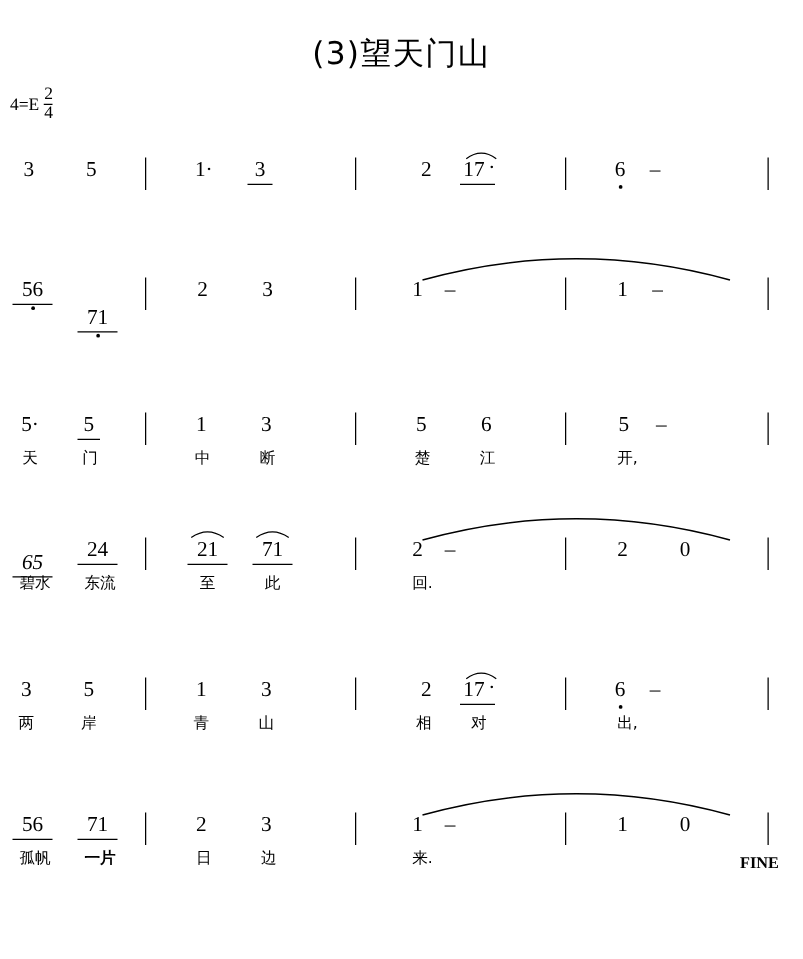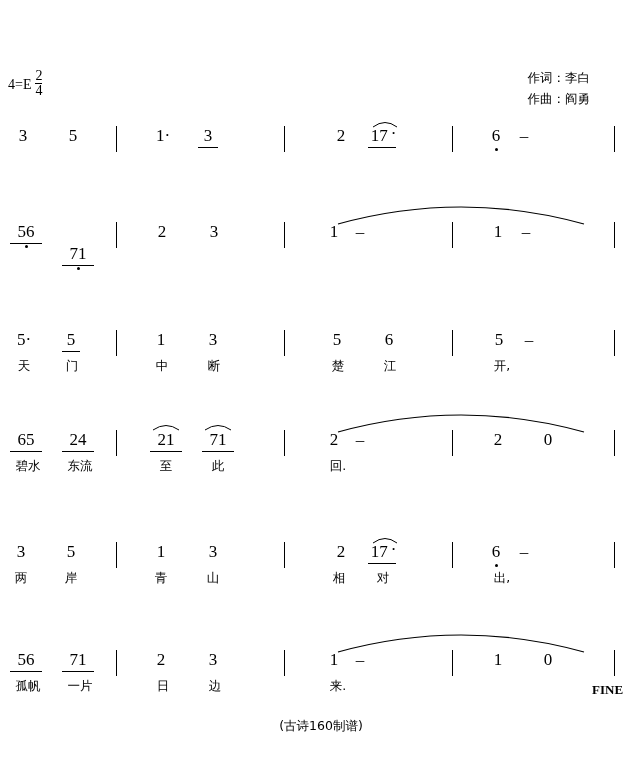--- a/index.html
+++ b/index.html
@@ -148,33 +148,30 @@
     text-align: center;
     font-size: 12.5px;
     font-family: "DejaVu Sans", sans-serif;
   }
 </style>
 </head>
 <body>
 
 <div class="sheet">
 
+  <div class="title">(3)望天门山</div>
 
   <div class="key-sig">
     <span>4=E</span>
     <span class="meter">
       <span class="num">2</span>
       <span class="den">4</span>
     </span>
   </div>
 
-  <div class="credits">
-    <div>作词：李白</div>
-    <div>作曲：阎勇</div>
-  </div>
 
   <div class="system" style="top:126px">
     <div class="row-notes">
       <div class="cell" style="left:10px;  top:0; width:26px;">3</div>
       <div class="cell" style="left:60px;  top:0; width:26px;">5</div>
       <div class="barline" style="left:116px;"></div>
       <div class="cell" style="left:148px; top:0; width:30px;">1·</div>
       <div class="cell beam1" style="left:198px; top:0; width:20px;">3</div>
       <div class="barline" style="left:284px;"></div>
       <div class="cell" style="left:330px; top:0; width:22px;">2</div>
@@ -228,21 +225,21 @@
     <div class="lyric" style="left:58px;  top:28px; width:28px;">门</div>
     <div class="lyric" style="left:148px; top:28px; width:28px;">中</div>
     <div class="lyric" style="left:200px; top:28px; width:28px;">断</div>
     <div class="lyric" style="left:324px; top:28px; width:28px;">楚</div>
     <div class="lyric" style="left:376px; top:28px; width:28px;">江</div>
     <div class="lyric" style="left:486px; top:28px; width:32px;">开,</div>
   </div>
 
   <div class="system" style="top:430px">
     <div class="row-notes">
-      <div class="cell beam1" style="left:10px; top:0; width:32px;">65</div>
+      <div class="cell beam1" style="left:10px; top:10px; width:32px;font-style:italic;">65</div>
       <div class="cell beam1" style="left:62px; top:0; width:32px;">24</div>
       <div class="barline" style="left:116px;"></div>
       <div class="cell beam1" style="left:150px; top:0; width:32px;">21</div>
       <svg class="tie-small" style="left:152px; top:-9px;" width="28" height="10">
         <path d="M1,9 Q14,0 27,9" stroke="#000" stroke-width="1" fill="none"></path>
       </svg>
       <div class="cell beam1" style="left:202px; top:0; width:32px;">71</div>
       <svg class="tie-small" style="left:204px; top:-9px;" width="28" height="10">
         <path d="M1,9 Q14,0 27,9" stroke="#000" stroke-width="1" fill="none"></path>
       </svg>
@@ -303,22 +300,21 @@
       <div class="cell" style="left:352px; top:0; width:16px;">–</div>
       <svg class="slur" style="left:336px; top:-26px;" width="250" height="30">
         <path d="M2,28 Q125,-6 248,28" stroke="#000" stroke-width="1.2" fill="none"></path>
       </svg>
       <div class="barline" style="left:452px;"></div>
       <div class="cell" style="left:490px; top:0; width:16px;">1</div>
       <div class="cell" style="left:540px; top:0; width:16px;">0</div>
       <div class="barline" style="left:614px;"></div>
     </div>
     <div class="lyric" style="left:6px;   top:28px; width:44px;">孤帆</div>
-    <div class="lyric" style="left:58px;  top:28px; width:44px;">一片</div>
+    <div class="lyric" style="left:58px;  top:28px; width:44px;font-weight:bold;">一片</div>
     <div class="lyric" style="left:150px; top:28px; width:26px;">日</div>
     <div class="lyric" style="left:202px; top:28px; width:26px;">边</div>
     <div class="lyric" style="left:322px; top:28px; width:32px;">来.</div>
     <div class="fine" style="left:592px; top:32px;">FINE</div>
   </div>
 
-  <div class="footer">(古诗160制谱)</div>
 
 </div>
 
 </body></html>

